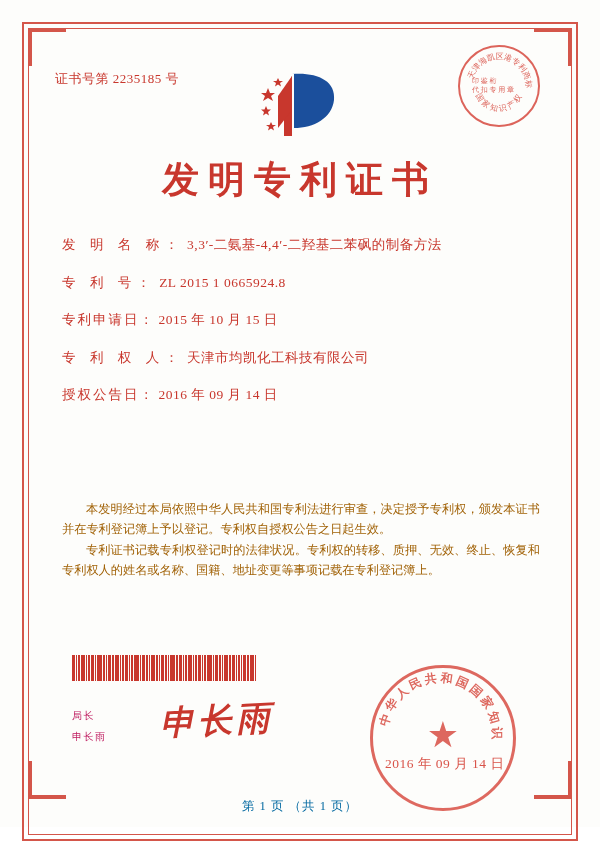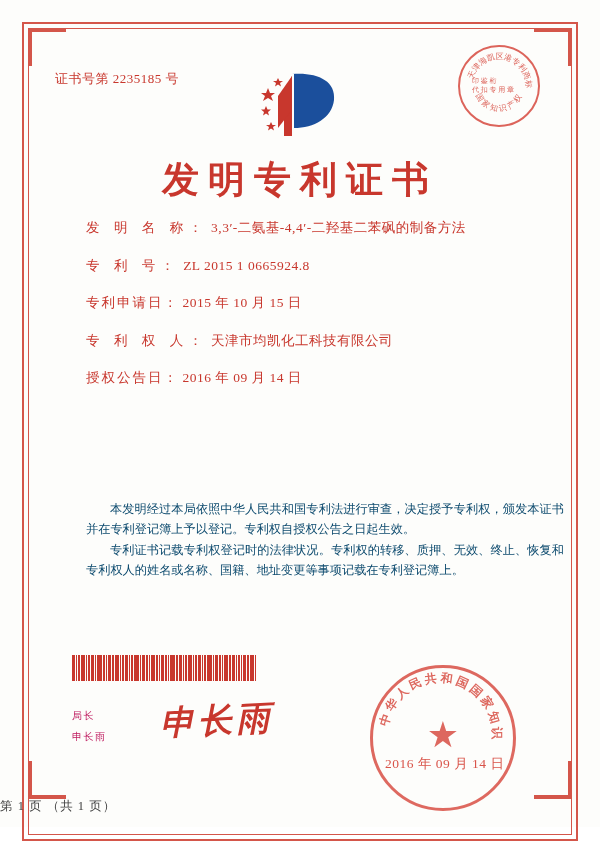--- a/index.html
+++ b/index.html
@@ -99,23 +99,22 @@
     font-size: 37px;
     font-weight: bold;
     letter-spacing: 9px;
     color: #c8372d;
     font-family: "Liberation Serif", serif;
   }
 
   
   .fields {
     position: absolute;
-    left: 62px; top: 218px;
+    left: 62px; top: 235px;
     width: 480px;
-    margin-left: 24px;
   }
   .field-row {
     font-size: 13.5px;
     line-height: 19px;
     margin-bottom: 18.5px;
     color: #c8372d;
     white-space: nowrap;
   }
   .field-label {
     display: inline-block;
@@ -127,23 +126,22 @@
     letter-spacing: 0.5px;
   }
 
   
   .body-text {
     position: absolute;
     left: 62px; top: 500px;
     width: 478px;
     font-size: 12.2px;
     line-height: 19.5px;
-    color: #0c4a6e;
+    color: #a16207;
     text-align: justify;
-    margin-left: 24px;
   }
   .body-text p {
     margin: 0 0 2px 0;
     text-indent: 24px;
   }
 
   
   .barcode {
     position: absolute;
     left: 72px; top: 655px;
@@ -202,22 +200,23 @@
     font-size: 13.5px;
     color: #d9544a;
     letter-spacing: 0.5px;
   }
 
   
   .footer-page {
     position: absolute;
     left: 0; top: 798px;
     width: 600px;
+    text-align: center;
     font-size: 12.5px;
-    color: #404040;
+    color: #0369a1;
     letter-spacing: 1px;
   }
 </style>
 </head>
 <body>
 
 <div class="certificate">
 
   <div class="border-outer"></div>
   <div class="border-inner"></div>

